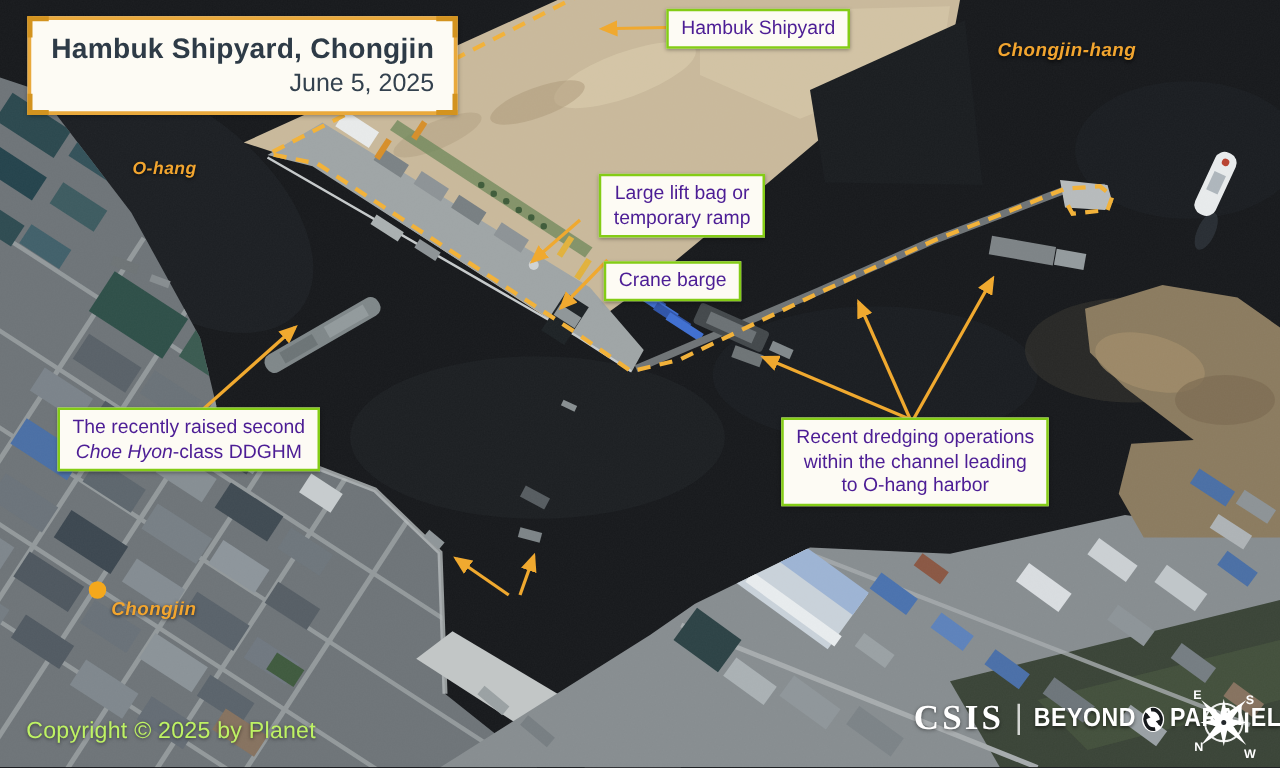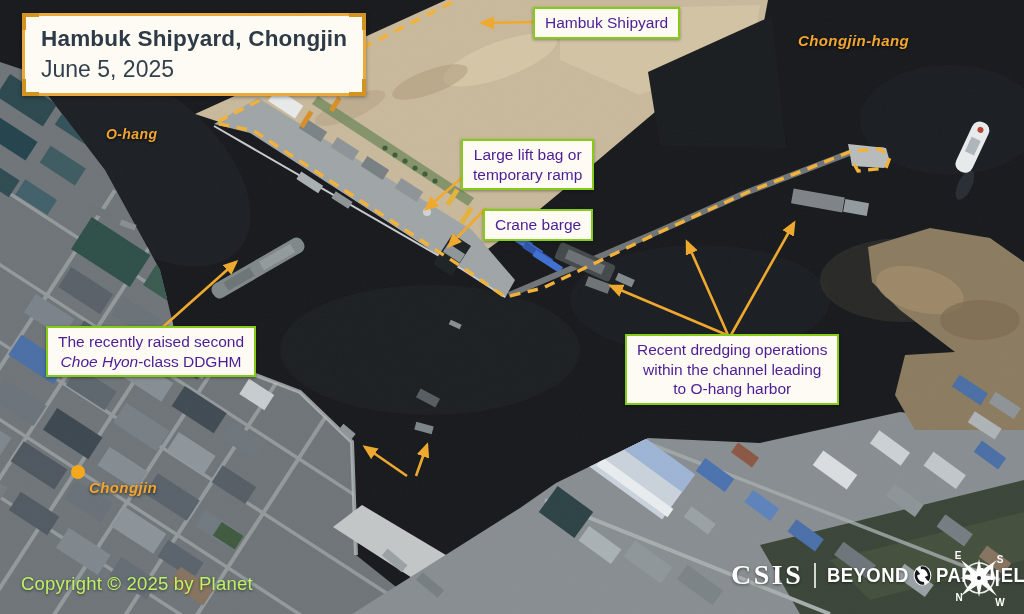--- a/index.html
+++ b/index.html
@@ -8,24 +8,24 @@
   .stage > svg.base{position:absolute;left:0;top:0;}
 
   
   .box{position:absolute;background:#FDFBF4;border:2px solid #84cc16;color:#4c1d95;
        font-size:15.5px;line-height:1.26;padding:4px 10px;white-space:nowrap;
        box-shadow:0 1px 3px rgba(0,0,0,.35);}
   .box .line{display:block;}
   .center{text-align:center;}
 
   .title-box{position:absolute;left:22px;top:13px;background:#FDFBF4;
-       border:3px solid #E9A93C;color:#2E3B47;text-align:left;padding:10px 16px;
+       border:3px solid #E9A93C;color:#2E3B47;text-align:right;padding:10px 16px;
        white-space:nowrap;box-shadow:0 1px 4px rgba(0,0,0,.4);}
   .title-box .title{font-size:22.5px;font-weight:700;letter-spacing:.2px;}
-  .title-box .date{font-size:23px;margin-top:4px;color:#33414E;}
+  .title-box .date{font-size:20px;margin-top:4px;color:#33414E;}
   .corner{position:absolute;width:13px;height:13px;border:0 solid #D3931F;}
   .corner.tl{left:-3px;top:-3px;border-left-width:4px;border-top-width:4px;}
   .corner.tr{right:-3px;top:-3px;border-right-width:4px;border-top-width:4px;}
   .corner.bl{left:-3px;bottom:-3px;border-left-width:4px;border-bottom-width:4px;}
   .corner.br{right:-3px;bottom:-3px;border-right-width:4px;border-bottom-width:4px;}
 
   .map-text{position:absolute;color:#F2A52F;font-style:italic;font-weight:700;
        font-size:15px;letter-spacing:.4px;text-shadow:0 1px 3px rgba(0,0,0,.7);}
 
   .copyright{position:absolute;left:21px;top:573px;color:#bef264;font-size:18.5px;
@@ -283,21 +283,21 @@
   </div>
 
   <div class="box" style="left:533px;top:7px;">
     <span>Hambuk Shipyard</span>
   </div>
 
   <div class="map-text" style="left:798px;top:32px;">Chongjin-hang</div>
 
   <div class="map-text" style="left:106px;top:126px;font-size:14px;">O-hang</div>
 
-  <div class="box center" style="left:461px;top:139px;">
+  <div class="box center" style="left:479px;top:139px;">
     <span class="line">Large lift bag or</span>
     <span class="line">temporary ramp</span>
   </div>
 
   <div class="box" style="left:483px;top:193px;margin-top:16px;">
     <span>Crane barge</span>
   </div>
 
   <div class="box center" style="left:46px;top:326px;">
     <span class="line">The recently raised second</span>

